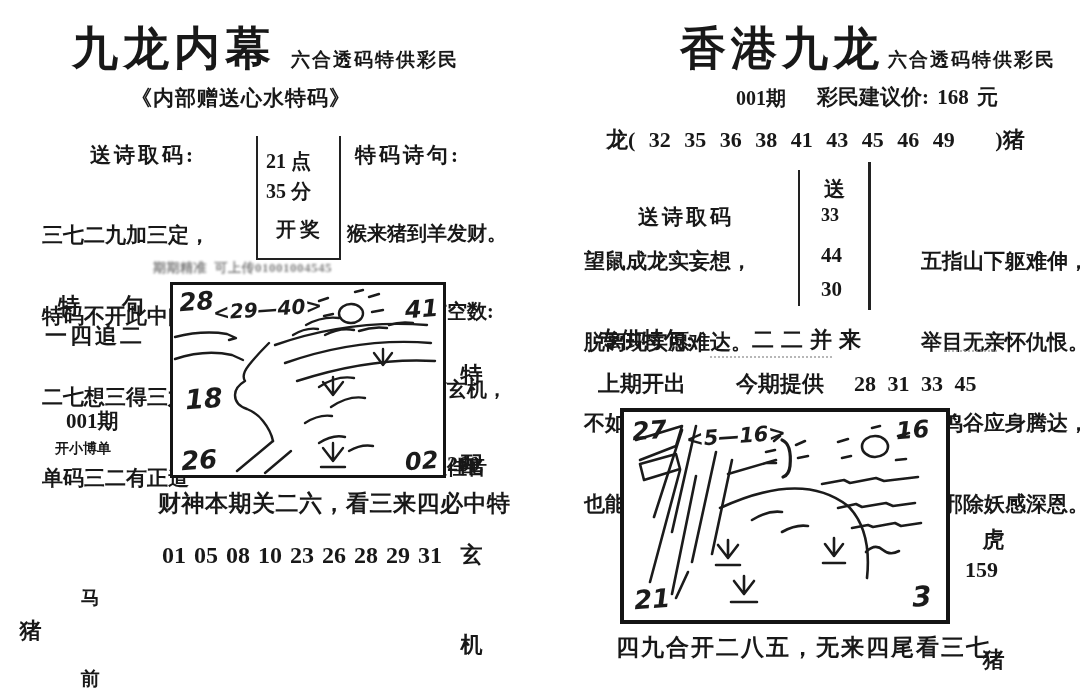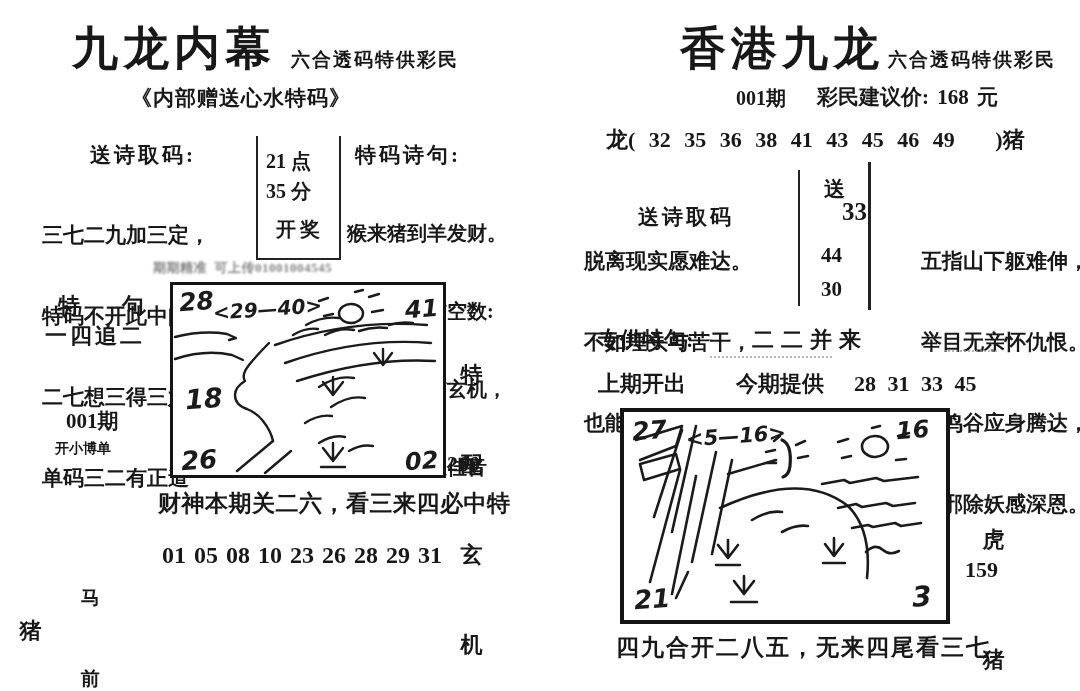--- a/index.html
+++ b/index.html
@@ -133,30 +133,31 @@
 
     <div class="t title" style="left:140px; top:20px;">香港九龙</div>
     <div class="t subtitle" style="left:348px; top:48px;">六合透码特供彩民</div>
     <div class="t num" style="left:196px; top:86px; font-size:20px;">001期</div>
     <div class="t" style="left:277px; top:84px; font-size:21px; word-spacing:3px;">彩民建议价: 168 元</div>
 
     <div class="t" style="left:66px; top:126px; font-size:22px;"><span>龙</span><span style="word-spacing:8px;">( 32 35 36 38 41 43 45 46 49   )</span><span>猪</span></div>
 
     <div class="t hdr" style="left:98px; top:166px;margin-top:38px;">送诗取码</div>
     <div class="t poem" style="left:44px; top:194px;">
+      <span style="display:block">望鼠成龙实妄想，</span>
       <span style="display:block">脱离现实愿难达。</span>
       <span style="display:block">不如埋头与苦干，</span>
       <span style="display:block">也能拥有猪和羊。</span>
     </div>
 
     <div class="vline" style="left:258px; top:170px; height:136px;"></div>
     <div class="vline" style="left:328px; top:162px; height:148px; width:3px;"></div>
 
     <div class="t" style="left:284px; top:176px; font-size:21px;">送</div>
-    <div class="t num" style="left:281px; top:196px; font-size:25px;margin-left:21px;">33</div>
+    <div class="t num" style="left:281px; top:204px; font-size:18px;">33</div>
     <div class="t num" style="left:281px; top:242px; font-size:21px;">44</div>
     <div class="t num" style="left:281px; top:276px; font-size:21px;">30</div>
 
     <div class="t poem" style="left:345px; top:194px;margin-left:36px;">
       <span style="display:block">五指山下躯难伸，</span>
       <span style="display:block">举目无亲怀仇恨。</span>
       <span style="display:block">山鸣谷应身腾达，</span>
       <span style="display:block">劈邪除妖感深恩。</span>
     </div>
 

